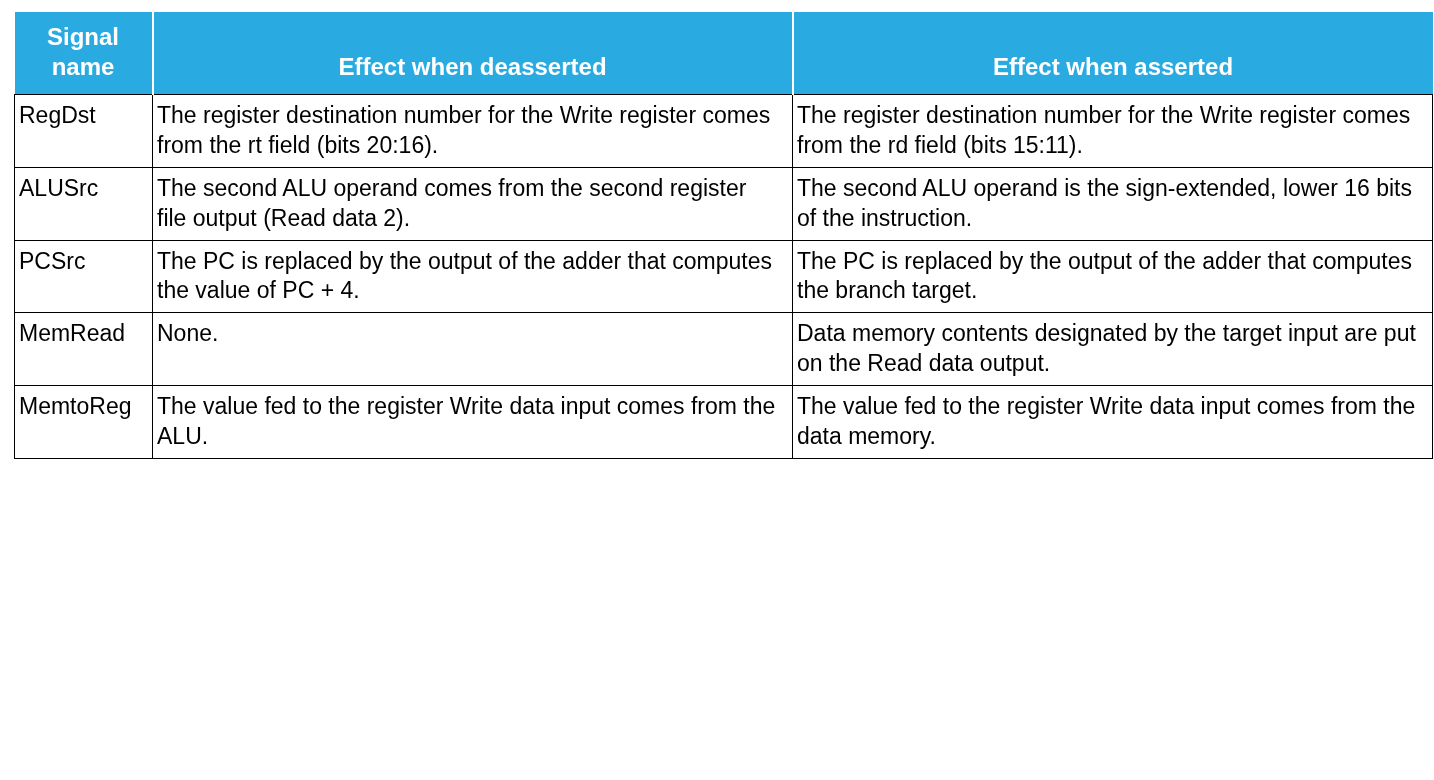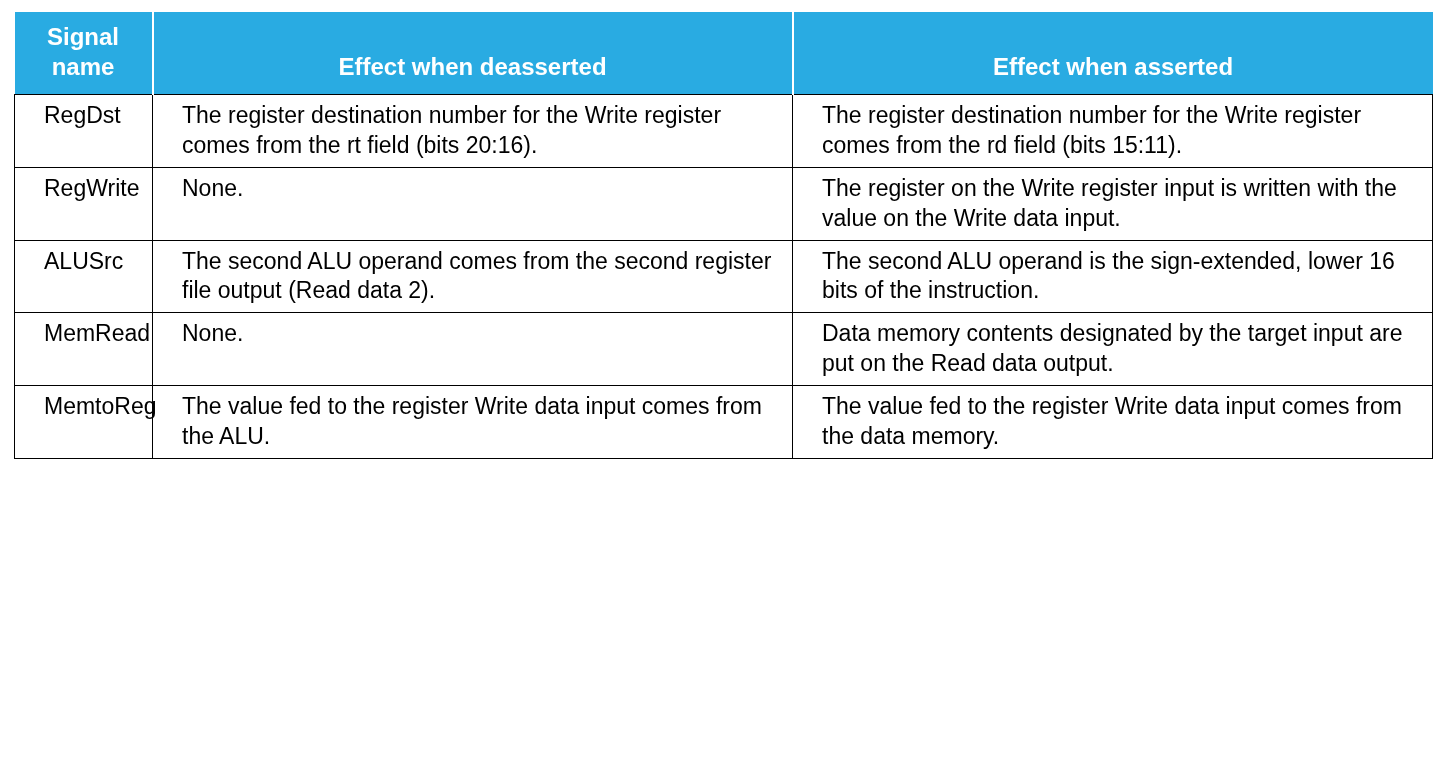--- a/index.html
+++ b/index.html
@@ -31,21 +31,21 @@
     text-align: center;
     padding: 10px 12px 12px 12px;
     border-right: 2px solid #ffffff;
     vertical-align: bottom;
   }
   table.signals thead th:last-child { border-right: none; }
   table.signals thead th.h-signal { vertical-align: middle; }
 
   table.signals tbody td {
     border: 1.5px solid #000000;
-    padding: 6px 12px 6px 29px;
+    padding: 6px 12px 6px 4px;
     font-size: 23px;
     line-height: 1.3;
     color: #000000;
     vertical-align: top;
   }
 </style>
 </head>
 <body>
 
 <div class="wrap">
@@ -62,28 +62,28 @@
         <th>Effect when asserted</th>
       </tr>
     </thead>
     <tbody>
       <tr>
         <td>RegDst</td>
         <td>The register destination number for the Write register comes from the rt field (bits 20:16).</td>
         <td>The register destination number for the Write register comes from the rd field (bits 15:11).</td>
       </tr>
       <tr>
-        <td>RegWrite</td>
-        <td>None.</td>
-        <td>The register on the Write register input is written with the value on the Write data input.</td>
-      </tr>
-      <tr>
         <td>ALUSrc</td>
         <td>The second ALU operand comes from the second register file output (Read data 2).</td>
         <td>The second ALU operand is the sign-extended, lower 16 bits of the instruction.</td>
+      </tr>
+      <tr>
+        <td>PCSrc</td>
+        <td>The PC is replaced by the output of the adder that computes the value of PC + 4.</td>
+        <td>The PC is replaced by the output of the adder that computes the branch target.</td>
       </tr>
       <tr>
         <td>MemRead</td>
         <td>None.</td>
         <td>Data memory contents designated by the target input are put on the Read data output.</td>
       </tr>
       <tr>
         <td>MemtoReg</td>
         <td>The value fed to the register Write data input comes from the ALU.</td>
         <td>The value fed to the register Write data input comes from the data memory.</td>

